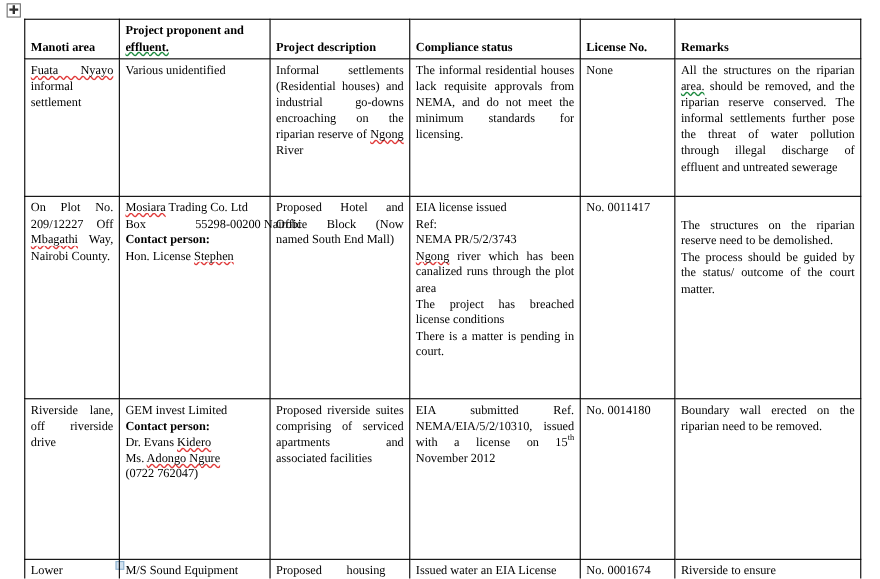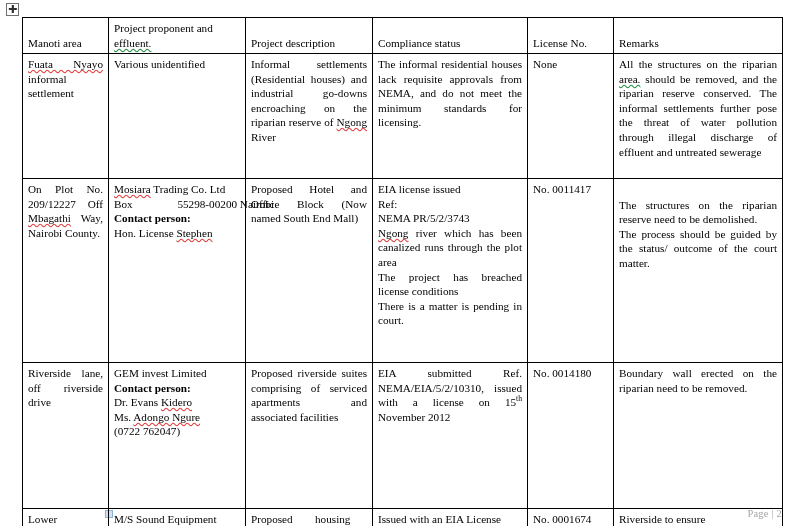--- a/index.html
+++ b/index.html
@@ -69,21 +69,21 @@
   #doc-table td, #doc-table th {
     border: 1px solid #000;
     vertical-align: top;
     padding: 3px 5px 3px 5px;
     text-align: justify;
     text-align-last: left;
     word-spacing: normal;
     hyphens: none;
   }
   #doc-table th {
-    font-weight: normal;
+    font-weight: bold;
     text-align: left;
     vertical-align: bottom;
     padding-bottom: 3px;
   }
 
   
   col.c1 { width: 86px; }
   col.c2 { width: 137px; }
   col.c3 { width: 127px; }
   col.c4 { width: 155px; }
@@ -248,28 +248,27 @@
         <td>
           <p class="cell-p nojust">Lower</p>
         </td>
         <td>
           <p class="cell-p nojust">M/S Sound Equipment</p>
         </td>
         <td>
           <p class="cell-p" style="white-space:pre">Proposed        housing</p>
         </td>
         <td>
-          <p class="cell-p nojust">Issued with an EIA License</p>
+          <p class="cell-p nojust">Issued water an EIA License</p>
         </td>
         <td>
           <p class="cell-p nojust">No. 0001674</p>
         </td>
         <td>
           <p class="cell-p">Riverside to ensure</p>
         </td>
       </tr>
 
     </tbody>
   </table>
 
-  <div id="footer">Page | 2</div>
 
 </div>
 
 </body></html>

